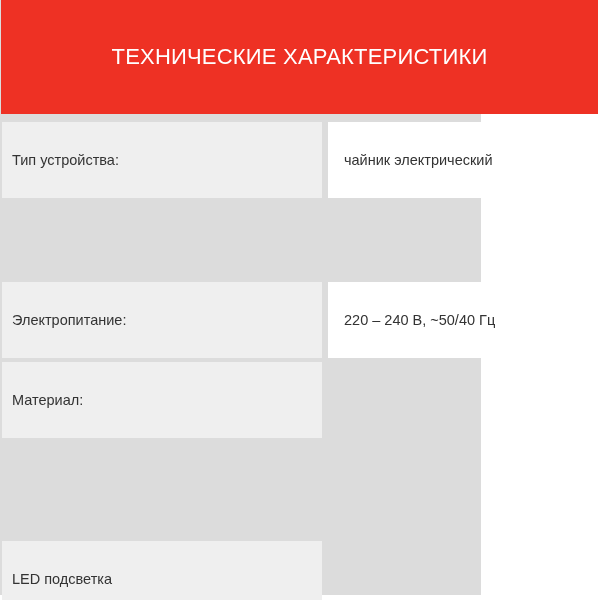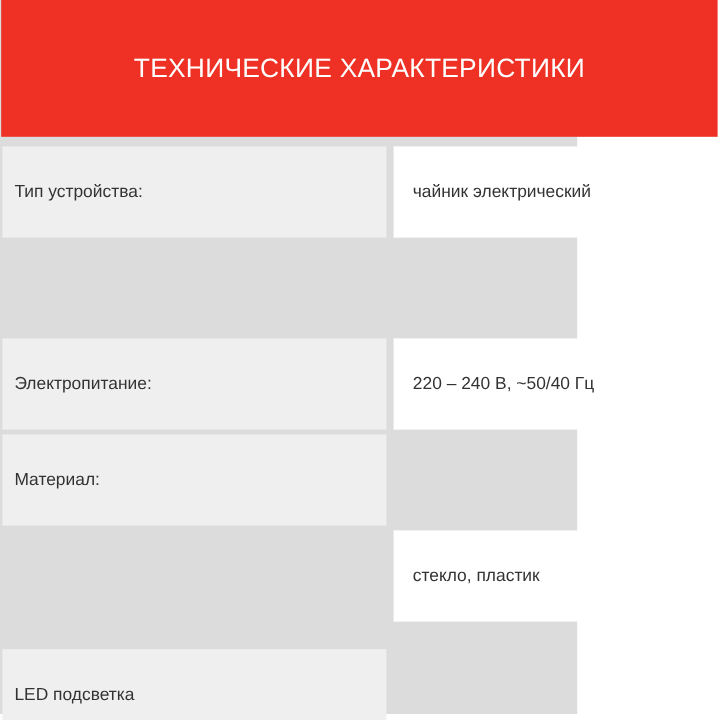--- a/index.html
+++ b/index.html
@@ -44,23 +44,20 @@
       </div>
   </div>
 
   <div class="row" style="top:362px;">
     <div class="cell-label">
         <span>Материал:</span>
       </div>
   </div>
 
   <div class="row" style="top:442px;">
-    <div class="cell-value">
-        <span>стекло, пластик</span>
-      </div>
   </div>
 
   <div class="row" style="top:520px; height:75px;margin-top:21px;">
     <div class="cell-label">
         <span>LED подсветка</span>
       </div>
   </div>
 </div>
 
 </body></html>

